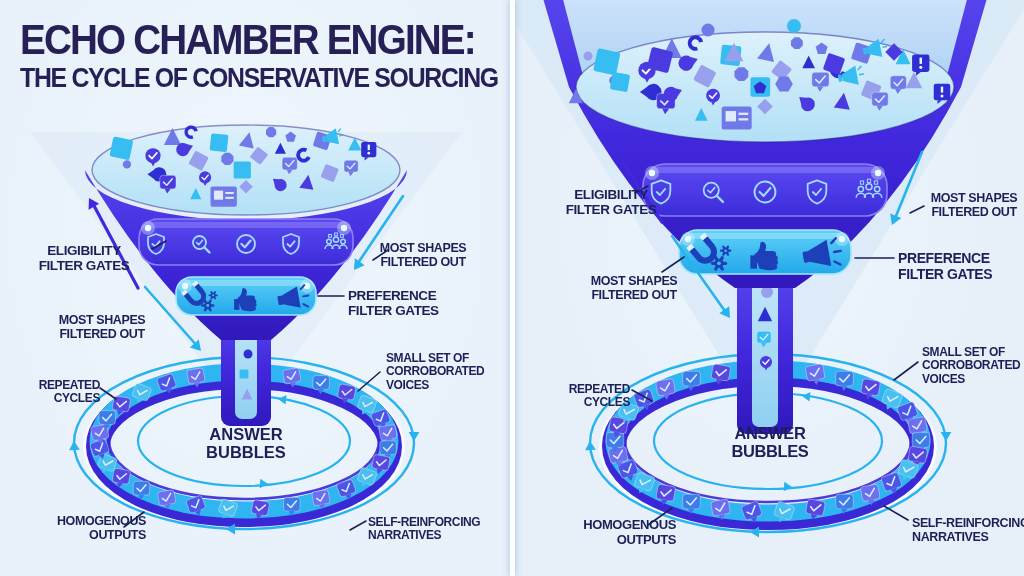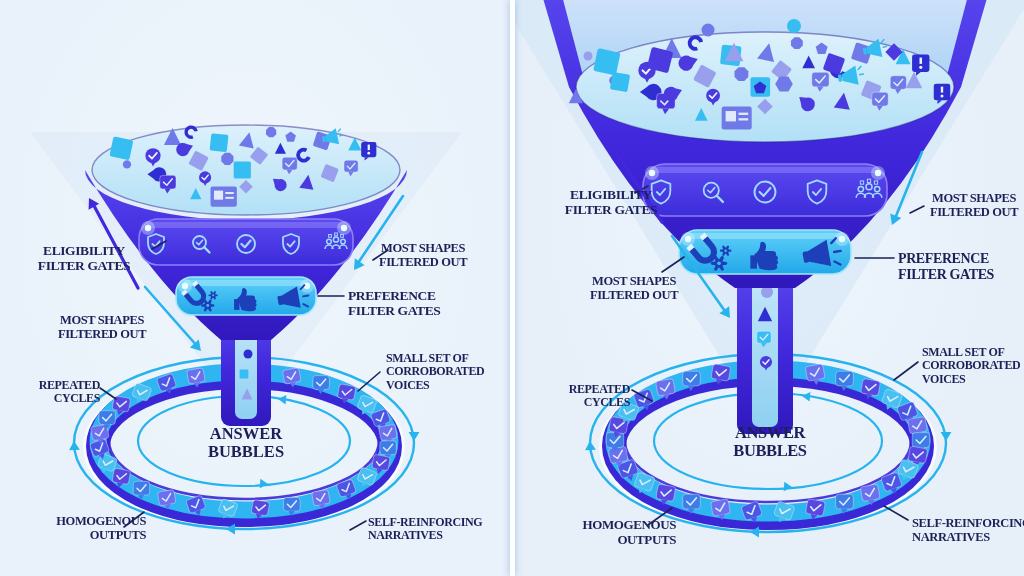--- a/index.html
+++ b/index.html
@@ -12,21 +12,21 @@
   #deco{position:absolute;left:0;top:0;z-index:0;}
   .divider{position:absolute;left:510px;top:0;width:5px;height:576px;background:#fdfeff;
     box-shadow:0 0 7px rgba(150,180,215,.9);z-index:4;}
   .title{position:absolute;left:20px;top:18px;color:#262057;z-index:6;}
   .title .t1{font-size:42px;font-weight:bold;letter-spacing:-2px;transform:scaleX(.92);
     transform-origin:0 0;line-height:1.04;white-space:nowrap;}
   .title .t2{font-size:27px;font-weight:bold;letter-spacing:-1.4px;transform:scaleX(.92);
     transform-origin:0 0;white-space:nowrap;margin-top:1px;}
   .lbl{position:absolute;font-weight:bold;color:#1b2157;line-height:1.12;
     letter-spacing:-0.4px;z-index:5;}
-  .lbl span{display:block;font-family:Liberation Serif, serif;}
+  .lbl span{display:block;}
   
   .pL .l-elig{left:10px;top:243px;width:148px;font-size:13.5px;text-align:center;}
   .pL .l-msr{left:370px;top:241px;width:106px;font-size:12.5px;text-align:center;}
   .pL .l-msl{left:44px;top:313px;width:116px;font-size:12.5px;text-align:center;}
   .pL .l-pref{left:348px;top:288px;width:122px;font-size:13.5px;text-align:left;}
   .pL .l-rep{left:14px;top:379px;width:86px;font-size:12px;text-align:right;}
   .pL .l-small{left:386px;top:352px;width:104px;font-size:12px;text-align:left;}
   .pL .l-ans{left:168px;top:425px;width:156px;font-size:16.5px;text-align:center;letter-spacing:0;}
   .pL .l-homo{left:16px;top:514px;width:130px;font-size:12.5px;text-align:right;}
   .pL .l-self{left:368px;top:516px;width:116px;font-size:12px;text-align:left;}
@@ -523,20 +523,24 @@
       <span>BUBBLES</span>
     </div>
     <div class="lbl l-homo">
       <span>HOMOGENOUS</span>
       <span>OUTPUTS</span>
     </div>
     <div class="lbl l-self">
       <span>SELF-REINFORCING</span>
       <span>NARRATIVES</span>
     </div>
+    <div class="title">
+      <div class="t1">ECHO CHAMBER ENGINE:</div>
+      <div class="t2">THE CYCLE OF CONSERVATIVE SOURCING</div>
+    </div>
   </div>
 
   <div class="divider"></div>
 
   <div class="panel pR">
     <svg class="art" id="svgR" width="512" height="576" viewBox="0 0 512 576">
         <defs>
           <linearGradient id="Rcone" x1="0" y1="0" x2="0" y2="1">
             <stop offset="0" stop-color="#5747ee"></stop>
             <stop offset="0.5" stop-color="#4128dd"></stop>

